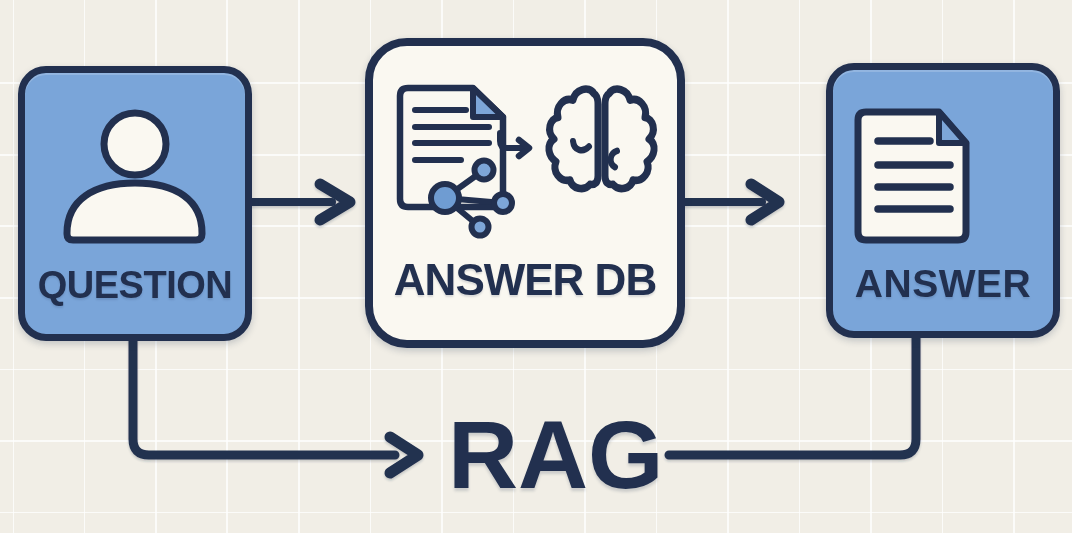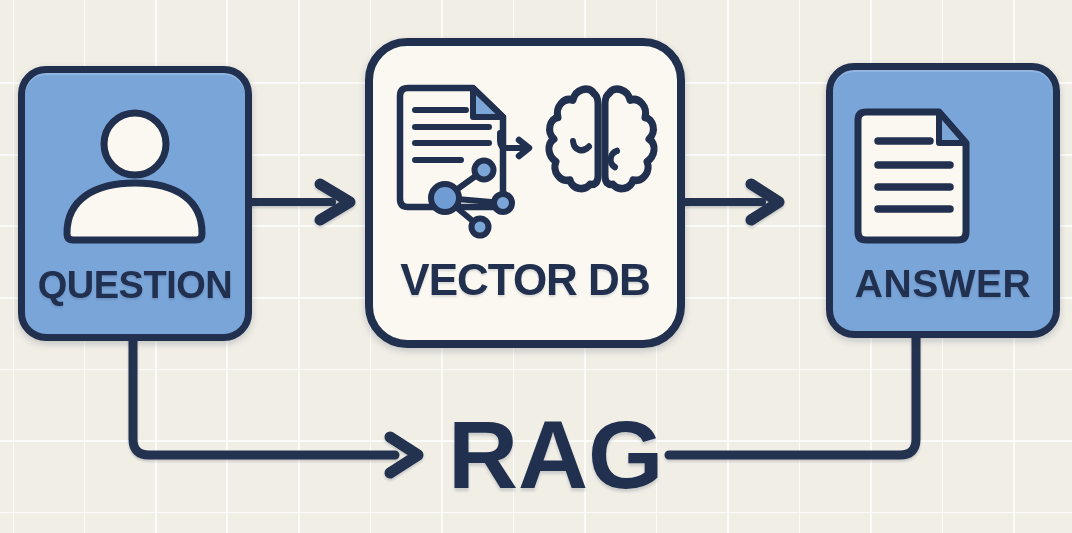--- a/index.html
+++ b/index.html
@@ -77,21 +77,21 @@
         <path class="ln" stroke-width="9" d="M916,332 V439 Q916,455 900,455 H669"></path>
       </g>
     </g>
   </svg>
 
   <div class="node blue" id="node-question">
     <div class="node-label">QUESTION</div>
   </div>
 
   <div class="node light" id="node-vectordb">
-    <div class="node-label">VECTOR DB</div>
+    <div class="node-label">ANSWER DB</div>
   </div>
 
   <div class="node blue" id="node-answer">
     <div class="node-label">ANSWER</div>
   </div>
 
   <div class="rag-label">RAG</div>
 
   <svg class="layer" id="icon-layer" viewBox="0 0 1072 533">
 

